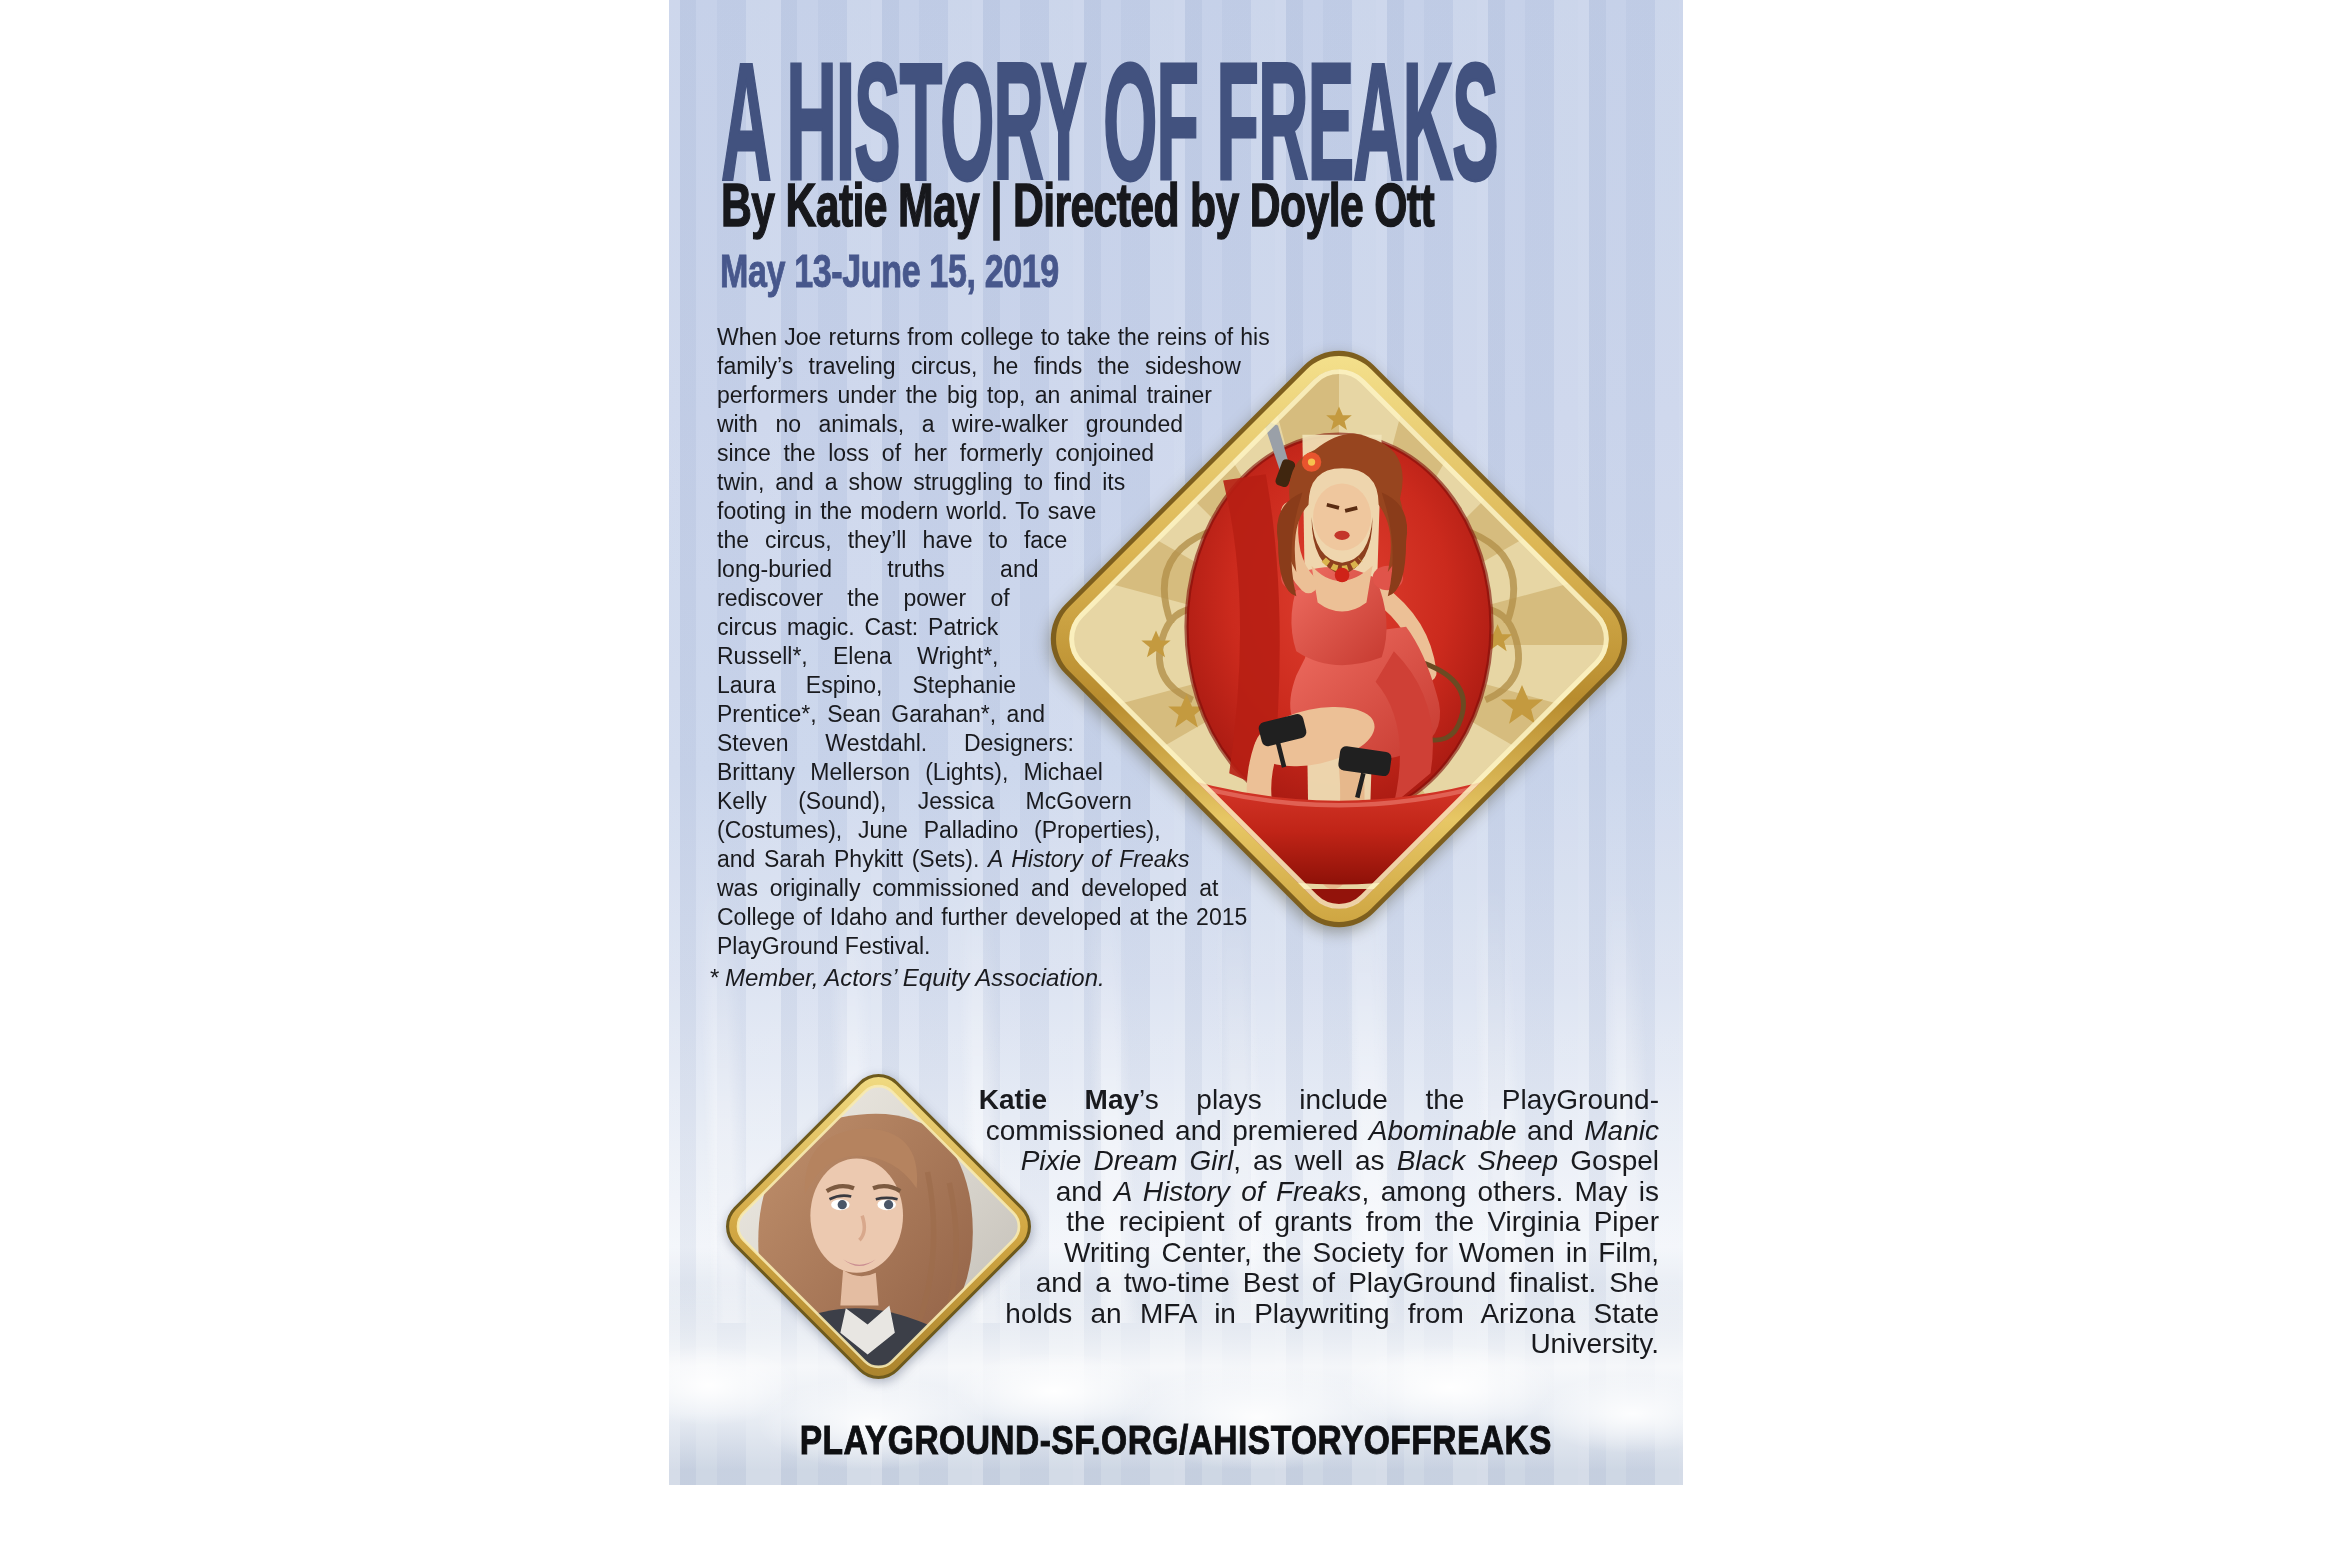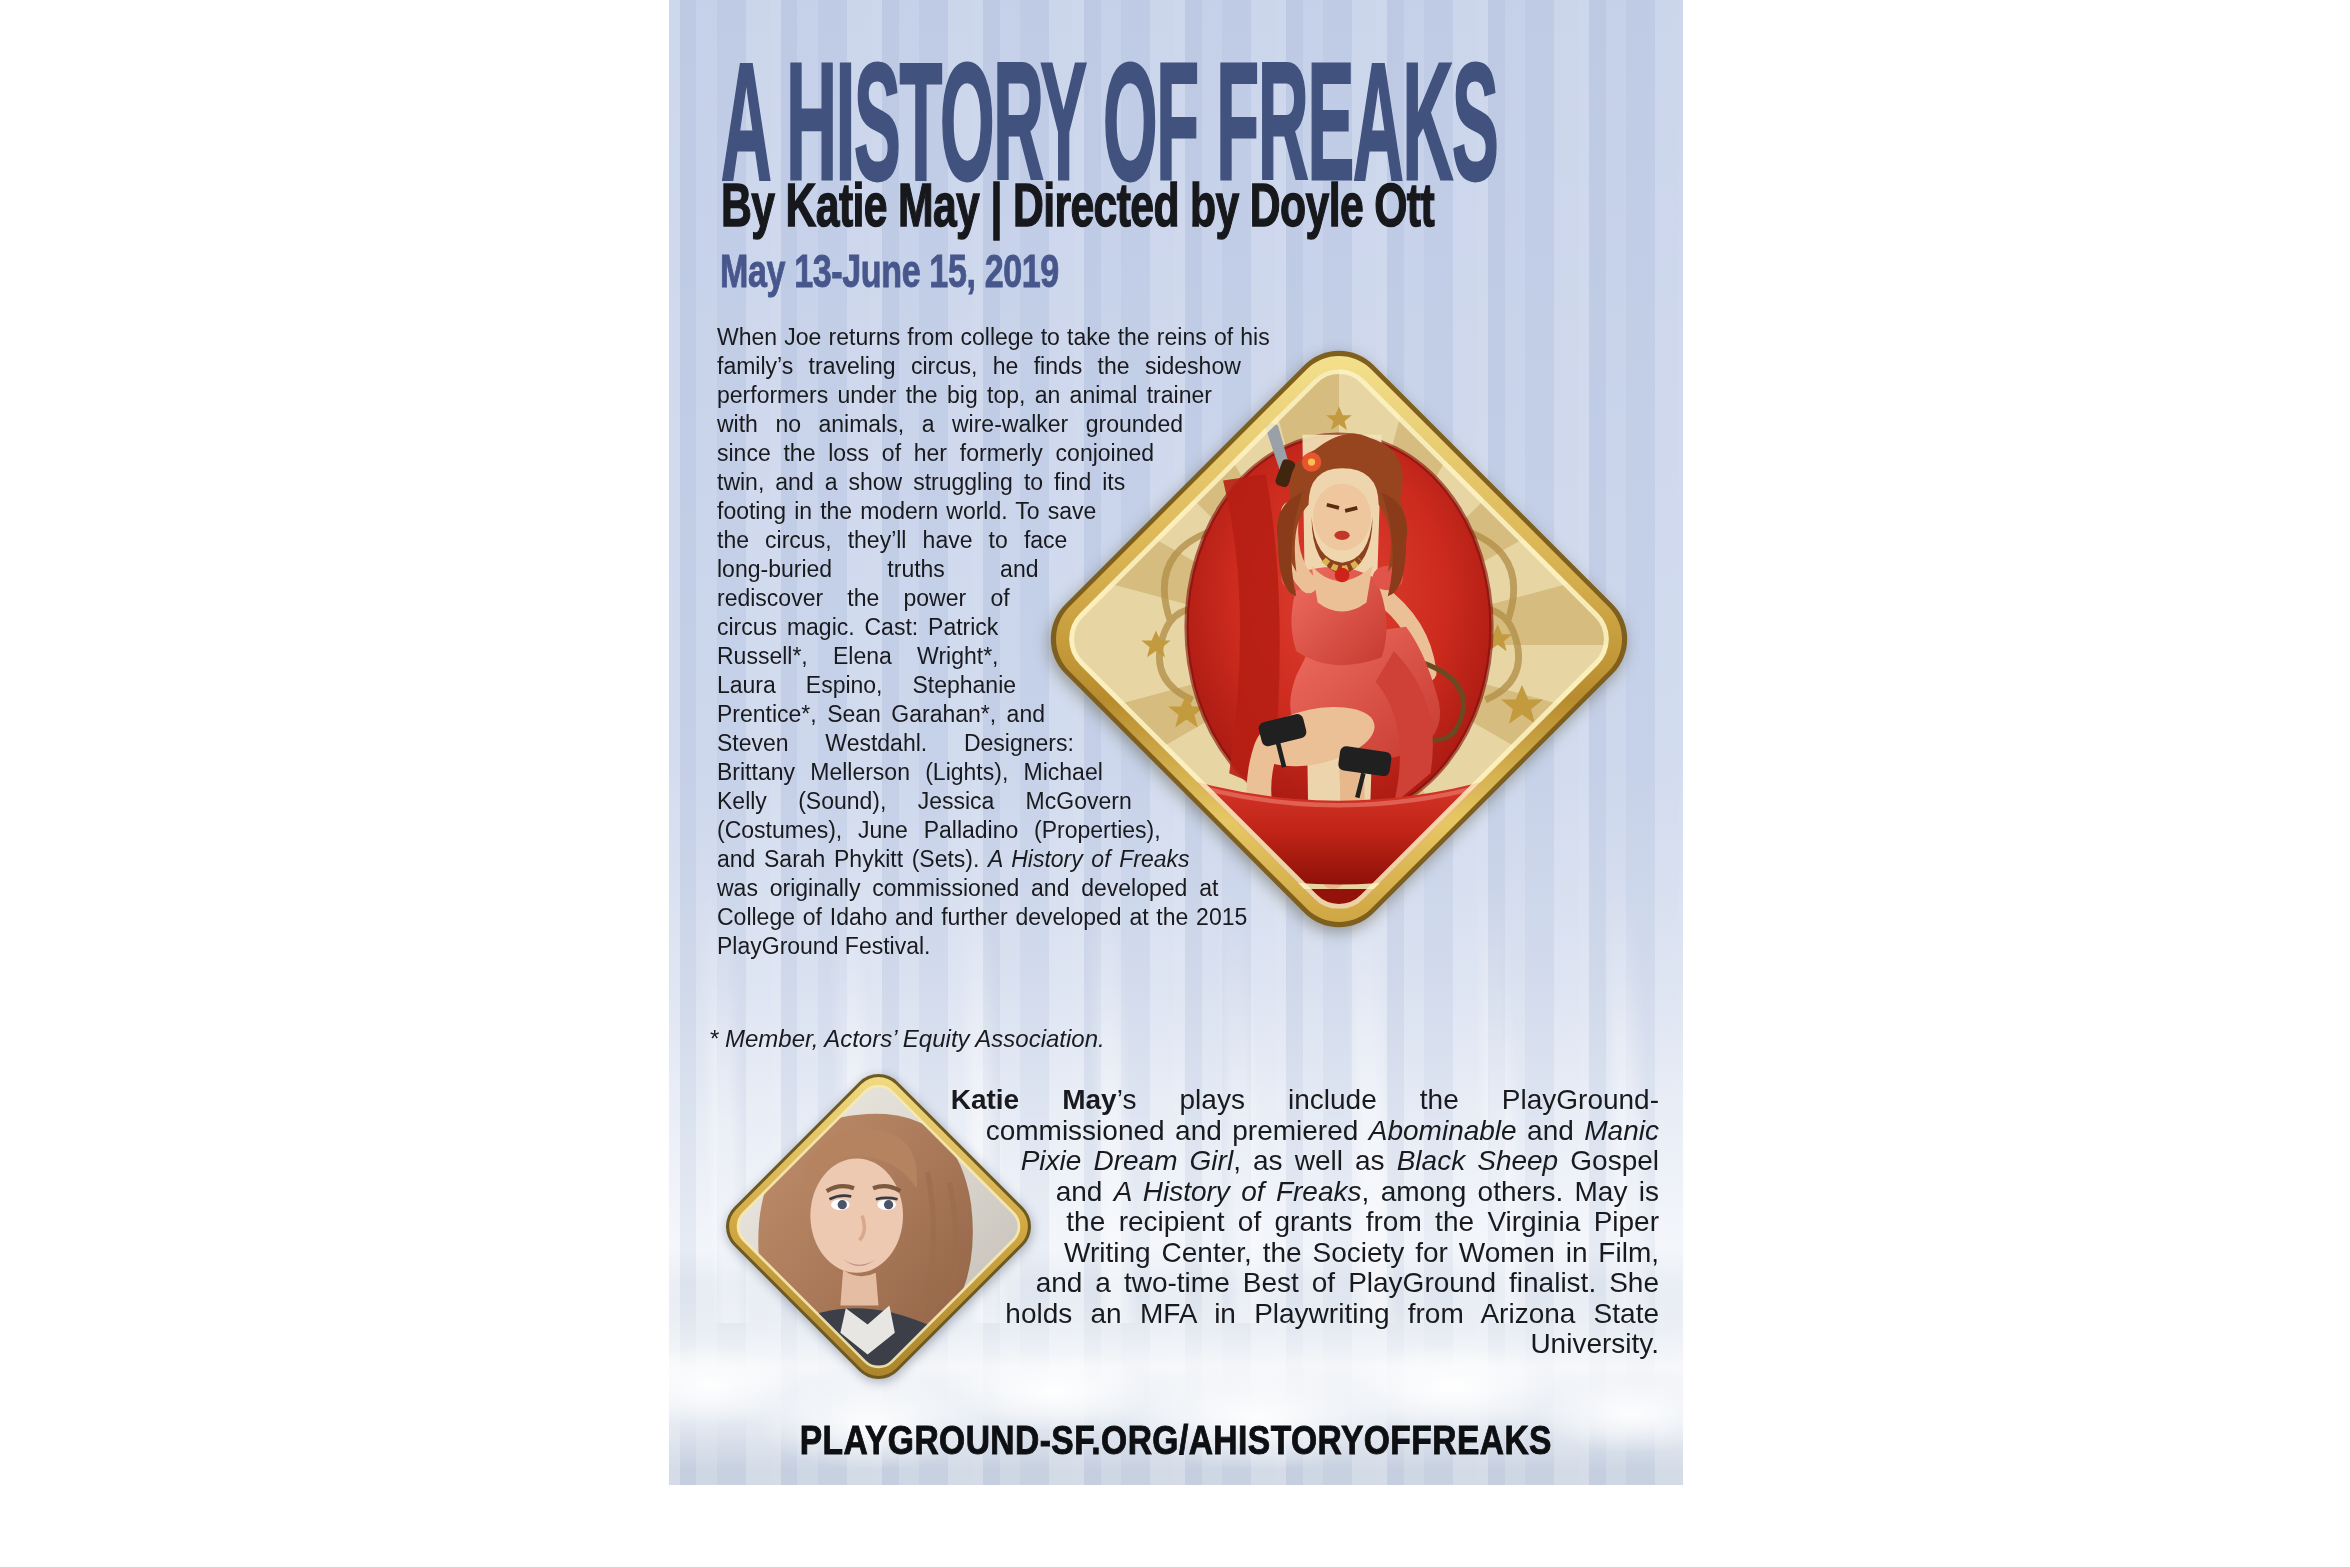--- a/index.html
+++ b/index.html
@@ -39,36 +39,36 @@
     font-weight:700;font-size:61px;line-height:1;letter-spacing:-0.9px;
     transform:scaleX(.70);transform-origin:0 0;-webkit-text-stroke:1.4px #17181c;}
   .dates{position:absolute;left:51px;top:248px;color:#47578c;white-space:nowrap;
     font-weight:700;font-size:46px;line-height:1;letter-spacing:-0.5px;
     transform:scaleX(.74);transform-origin:0 0;-webkit-text-stroke:0.9px #47578c;}
   .synopsis-wrap{position:absolute;left:48px;top:323px;width:942px;
     font-size:23px;line-height:29px;color:#191a1e;text-align:justify;}
   .emblem-float{float:right;width:667px;height:624px;
     shape-outside:polygon(51.7% 1.8%, 97.1% 50.6%, 51.7% 99.4%, 6.2% 50.6%);
     shape-margin:35px;}
-  .footnote{position:absolute;left:40px;top:1025px;font-style:italic;
+  .footnote{position:absolute;left:40px;top:964px;font-style:italic;
     font-size:24px;color:#1a1b1f;}
   .bio-wrap{position:absolute;left:48px;top:1085px;width:942px;
     font-size:28px;line-height:30.5px;color:#191a1e;
     text-align:justify;text-align-last:right;}
   .photo-float{float:left;width:377px;height:316px;
     shape-outside:polygon(43% 0%, 86.3% 45%, 43% 97%, 0% 45%);
     shape-margin:24px;}
   .url-row{position:absolute;left:36px;top:1418px;width:942px;text-align:center;}
   .url-row span{display:inline-block;font-weight:700;font-size:40px;color:#0e0f12;
     letter-spacing:0.5px;transform:scaleX(.84);-webkit-text-stroke:0.9px #0e0f12;}
   .emblem{position:absolute;left:365px;top:334px;width:610px;height:610px;
     filter:drop-shadow(-1.8px 5.5px 7.3px rgba(80,75,50,.45));}
   .photo{position:absolute;left:46px;top:1063px;width:327px;height:327px;
     filter:drop-shadow(1.8px 3.7px 5.5px rgba(60,70,100,.4));}
-  i{font-style:italic;} b{font-weight:700;}
+  i{font-style:italic;} b{font-weight:700;margin-left:28px;}
 </style>
 </head>
 <body>
 
 <div class="poster">
   <div class="streaks"></div>
   <div class="drapes"></div>
   <div class="satin"></div>
 
   <div class="title">A HISTORY OF FREAKS</div>

